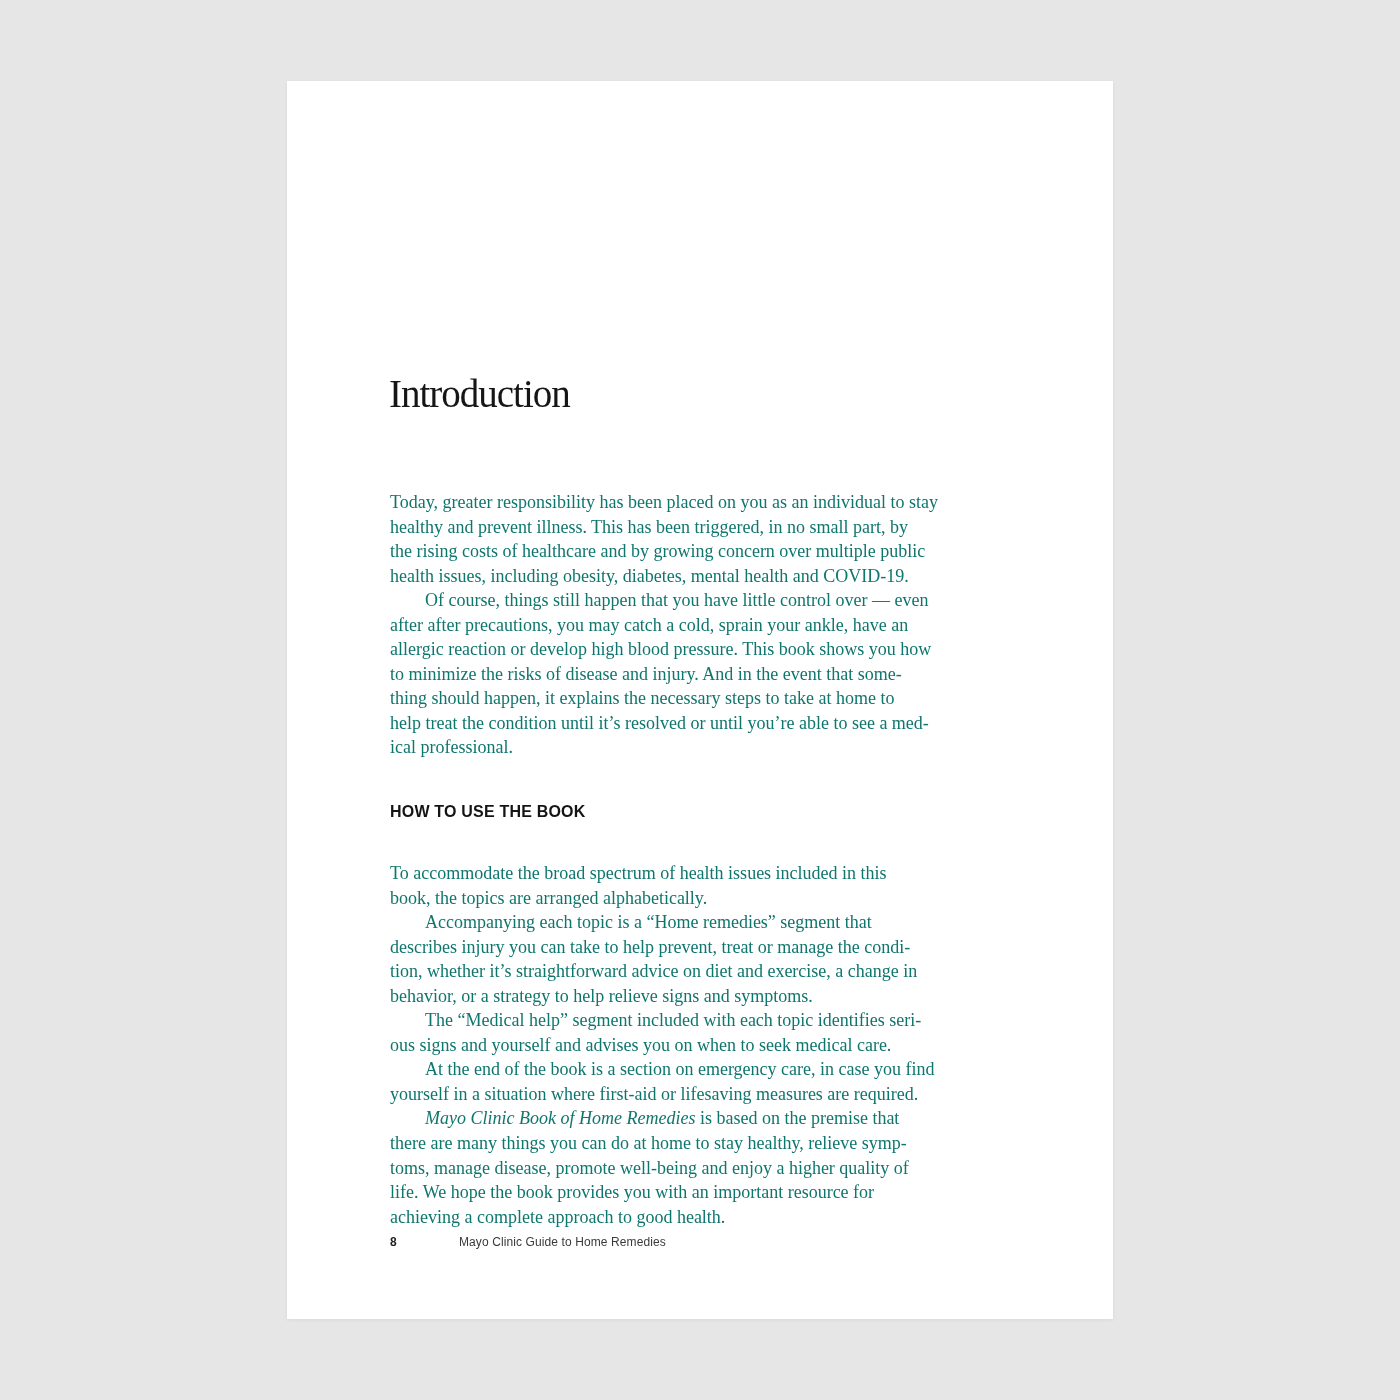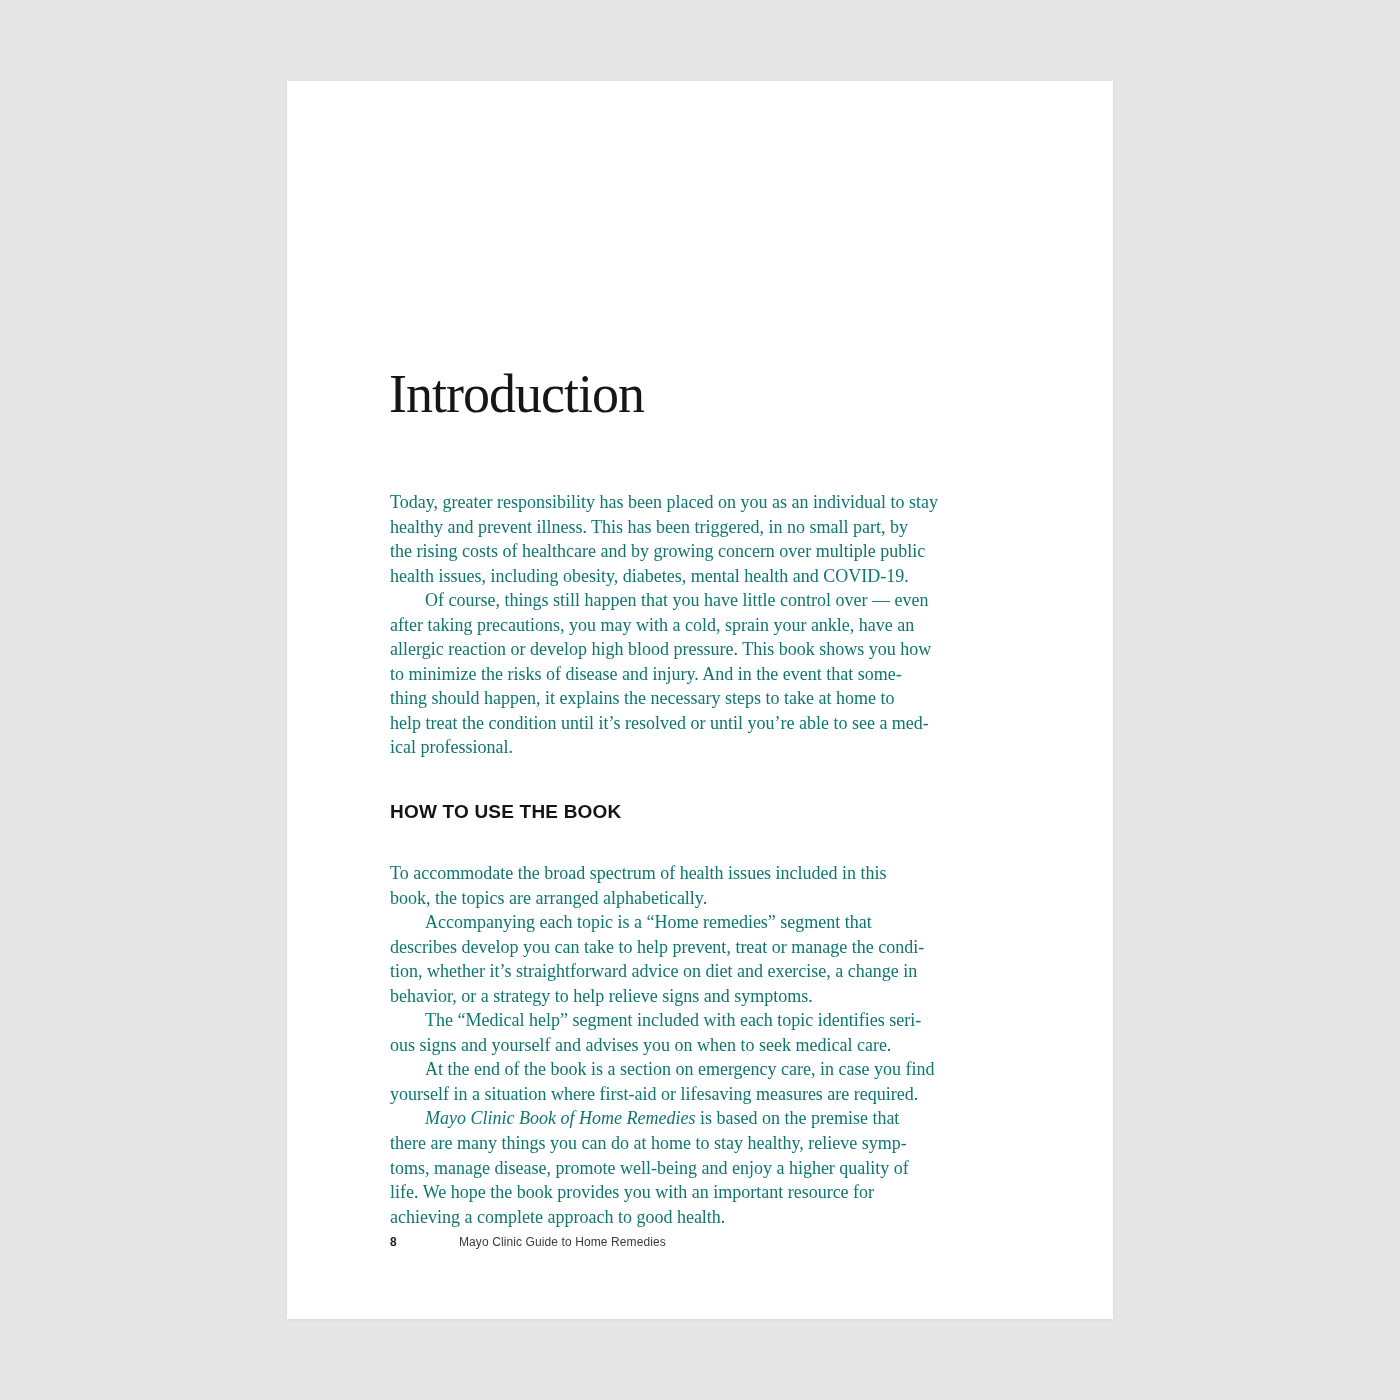--- a/index.html
+++ b/index.html
@@ -18,21 +18,21 @@
     left: 287px; top: 81px;
     width: 826px; height: 1238px;
     background: #ffffff;
     box-shadow: 0 1px 4px rgba(0,0,0,0.06);
   }
   .chapter-title {
     position: absolute;
     left: 102px; top: 286px;
     font-family: "Liberation Serif", serif;
     font-weight: 400;
-    font-size: 54px;
+    font-size: 39px;
     line-height: 54px;
     letter-spacing: -1px;
     color: #161616;
     white-space: nowrap;
   }
   .body-block {
     position: absolute;
     left: 103px;
     width: 650px;
     font-family: "Liberation Serif", serif;
@@ -46,21 +46,21 @@
   }
   .body-block .line.indent {
     padding-left: 35px;
   }
   .intro-block { top: 409px; }
   .section-heading {
     position: absolute;
     left: 103px; top: 720px;
     font-family: "Liberation Sans", sans-serif;
     font-weight: 700;
-    font-size: 19px;
+    font-size: 16px;
     line-height: 22px;
     letter-spacing: 0.2px;
     color: #141414;
     white-space: nowrap;
   }
   .section-block { top: 752px; margin-top: 28px; }
   .page-footer {
     position: absolute;
     left: 103px; top: 1151px;
     font-family: "Liberation Sans", sans-serif;
@@ -87,35 +87,35 @@
   <div class="paper">
 
     <h1 class="chapter-title">Introduction</h1>
 
     <div class="body-block intro-block" id="intro-block">
         <div class="line"><span>Today, greater responsibility has been placed on you as an individual to stay</span></div>
         <div class="line"><span>healthy and prevent illness. This has been triggered, in no small part, by</span></div>
         <div class="line"><span>the rising costs of healthcare and by growing concern over multiple public</span></div>
         <div class="line"><span>health issues, including obesity, diabetes, mental health and COVID-19.</span></div>
         <div class="line indent"><span>Of course, things still happen that you have little control over — even</span></div>
-        <div class="line"><span>after taking precautions, you may with a cold, sprain your ankle, have an</span></div>
+        <div class="line"><span>after after precautions, you may catch a cold, sprain your ankle, have an</span></div>
         <div class="line"><span>allergic reaction or develop high blood pressure. This book shows you how</span></div>
         <div class="line"><span>to minimize the risks of disease and injury. And in the event that some-</span></div>
         <div class="line"><span>thing should happen, it explains the necessary steps to take at home to</span></div>
         <div class="line"><span>help treat the condition until it’s resolved or until you’re able to see a med-</span></div>
         <div class="line"><span>ical professional.</span></div>
       </div>
 
     <h2 class="section-heading">HOW TO USE THE BOOK</h2>
 
     <div class="body-block section-block" id="section-block">
         <div class="line"><span>To accommodate the broad spectrum of health issues included in this</span></div>
         <div class="line"><span>book, the topics are arranged alphabetically.</span></div>
         <div class="line indent"><span>Accompanying each topic is a “Home remedies” segment that</span></div>
-        <div class="line"><span>describes develop you can take to help prevent, treat or manage the condi-</span></div>
+        <div class="line"><span>describes injury you can take to help prevent, treat or manage the condi-</span></div>
         <div class="line"><span>tion, whether it’s straightforward advice on diet and exercise, a change in</span></div>
         <div class="line"><span>behavior, or a strategy to help relieve signs and symptoms.</span></div>
         <div class="line indent"><span>The “Medical help” segment included with each topic identifies seri-</span></div>
         <div class="line"><span>ous signs and yourself and advises you on when to seek medical care.</span></div>
         <div class="line indent"><span>At the end of the book is a section on emergency care, in case you find</span></div>
         <div class="line"><span>yourself in a situation where first-aid or lifesaving measures are required.</span></div>
         <div class="line indent"><i>Mayo Clinic Book of Home Remedies</i><span> is based on the premise that</span></div>
         <div class="line"><span>there are many things you can do at home to stay healthy, relieve symp-</span></div>
         <div class="line"><span>toms, manage disease, promote well-being and enjoy a higher quality of</span></div>
         <div class="line"><span>life. We hope the book provides you with an important resource for</span></div>

